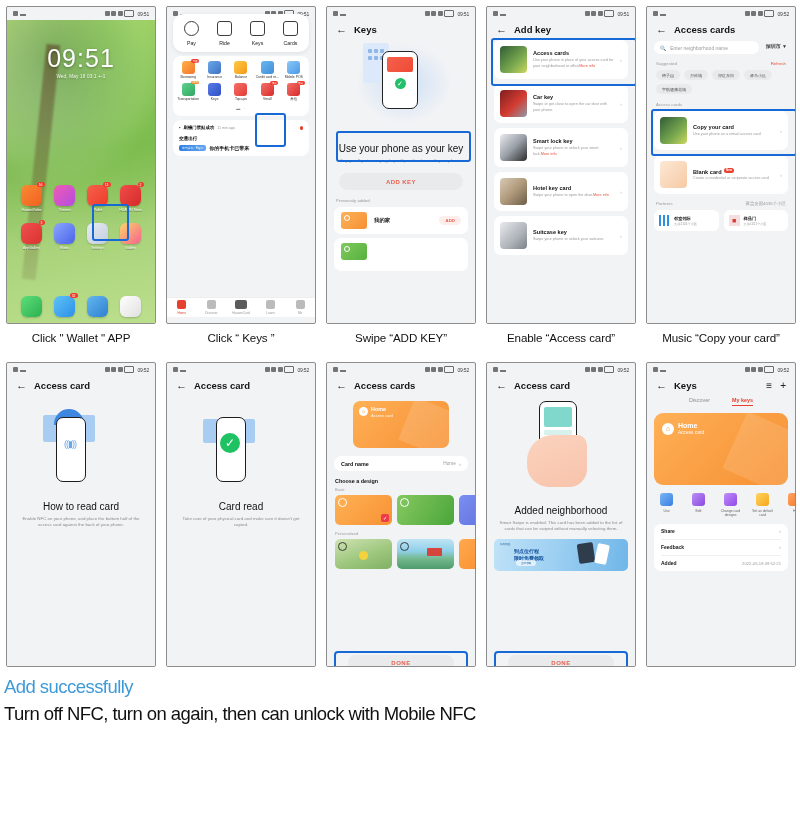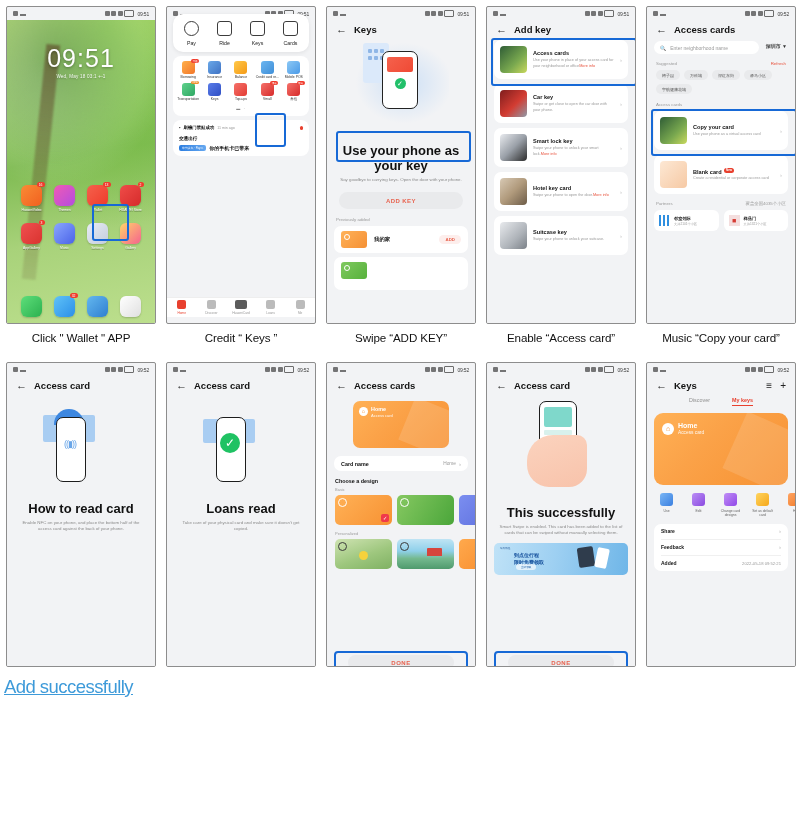--- a/index.html
+++ b/index.html
@@ -144,21 +144,21 @@
     border:1.6px solid #222;border-radius:7px;overflow:hidden;}
   .ill-keys .ph .cd{margin:5px 4px 0;height:15px;background:linear-gradient(135deg,#f5614c,#ef4a35);
     border-radius:2px;}
   .ill-keys .ph .ck{width:11px;height:11px;background:#22c06a;border-radius:50%;margin:6px auto 0;
     color:#fff;font-size:7px;text-align:center;line-height:11px;}
   .ill-keys .hand{position:absolute;left:44px;top:40px;width:34px;height:30px;
     background:#f8c9b4;border-radius:12px 4px 10px 10px;opacity:.95;z-index:-1;}
   .ill-keys .glow{position:absolute;left:22px;top:0;width:100px;height:92px;
     background:radial-gradient(ellipse at 55% 50%,rgba(160,200,245,.45),transparent 62%);}
 
-  .ctr-title{text-align:center;font-size:13px;font-weight:bold;color:#111;margin-top:6px;}
+  .ctr-title{text-align:center;font-size:10px;font-weight:normal;color:#111;margin-top:6px;}
   .ctr-sub{text-align:center;font-size:4.4px;color:#8b8b8b;margin:4px 10px 0;line-height:1.45;}
   .big-btn{margin:9px 12px 0;height:17px;background:#e9eaec;border-radius:9px;display:flex;
     align-items:center;justify-content:center;font-size:6px;color:#e8634f;font-weight:bold;
     letter-spacing:.4px;}
   .sec-label{font-size:4.4px;color:#9a9a9a;margin:8px 0 4px 9px;}
   .prev-card{background:#fff;border-radius:7px;margin:0 7px 4px;display:flex;align-items:center;
     gap:7px;padding:5px 7px;}
   .mini-card{width:26px;height:17px;border-radius:3px;position:relative;
     background:linear-gradient(135deg,#ffb259,#f59034);}
   .mini-card.green{background:linear-gradient(135deg,#7fc95f,#57b13c);}
@@ -283,21 +283,21 @@
   .lrow2{display:flex;align-items:center;height:15px;font-size:5px;font-weight:bold;color:#151515;
     border-bottom:0.5px solid #f0f0f0;}
   .lrow2:last-child{border-bottom:none;}
   .lrow2 .v{margin-left:auto;font-size:4.2px;color:#9b9b9b;font-weight:normal;}
   .lrow2 .cv{margin-left:auto;color:#c6c6c6;font-size:6px;}
 
   
   .bottom{padding:6px 4px 0;}
   .bline{font-size:18.5px;color:#111;line-height:1.47;white-space:nowrap;
     font-family:"Liberation Sans",sans-serif;letter-spacing:-0.55px;}
-  .bline.blue{color:#3d9ad9;text-decoration:underline;}
+  .bline.blue{color:#3d9ad9;}
 </style>
 </head>
 <body>
 
 <div class="page">
 
   <div class="row row1" style="padding-top:6px;">
 
     <div class="cell">
       <div class="phone">
@@ -508,21 +508,21 @@
             </div>
             <div class="tb">
               <div class="ti"></div>
               <div class="tl">Me</div>
             </div>
           </div>
 
           <div class="sel-box" style="left:88px;top:99px;width:27px;height:30px;"></div>
         </div>
       </div>
-      <div class="caption">Credit “ Keys ”</div>
+      <div class="caption">Click “ Keys ”</div>
     </div>
 
     <div class="cell">
       <div class="phone">
         <div class="statusbar">
           <span class="sb-left">
             <i class="sb-ico"></i>
             <i class="sb-ico bars"></i>
           </span>
           <span class="sb-right">
@@ -791,21 +791,21 @@
         <div class="screen lp">
           <div class="navbar">
             <span class="back">←</span>
             <span class="navtitle">Access card</span>
           </div>
           <div class="nfc-ill">
             <div class="card" style="top:16px;height:24px;"></div>
             <div class="ph"></div>
             <div class="ok">✓</div>
           </div>
-          <div class="ctr-title">Loans read</div>
+          <div class="ctr-title">Card read</div>
           <div class="ctr-sub">Take care of your physical card and make sure it doesn't get copied.</div>
         </div>
       </div>
     </div>
 
     <div class="cell">
       <div class="phone">
         <div class="statusbar">
           <span class="sb-left">
             <i class="sb-ico"></i>
@@ -884,21 +884,21 @@
             <span class="navtitle">Access card</span>
           </div>
           <div class="succ-ill">
             <div class="ph">
               <div class="bx"></div>
               <div class="l1"></div>
               <div class="l1"></div>
             </div>
             <div class="hand"></div>
           </div>
-          <div class="ctr-title">This successfully</div>
+          <div class="ctr-title">Added neighborhood</div>
           <div class="ctr-sub">Smart Swipe is enabled. This card has been added to the list of cards that can be swiped without manually selecting them.</div>
           <div class="promo">
             <div class="tiny">华为钱包</div>
             <div class="pt">
               <span>到点位行程</span><br>
               <span>限时免费领取</span>
             </div>
             <div class="cta">立即领取</div>
             <div class="bag"></div>
             <div class="ph2"></div>
@@ -979,15 +979,16 @@
               <span class="v">2022-05-18 09:52:21</span>
             </div>
           </div>
         </div>
       </div>
     </div>
   </div>
 
   <div class="bottom">
     <div class="bline blue">Add successfully</div>
+    <div class="bline">Turn off NFC, turn on again, then can unlock with Mobile NFC</div>
   </div>
 
 </div>
 
 </body></html>

